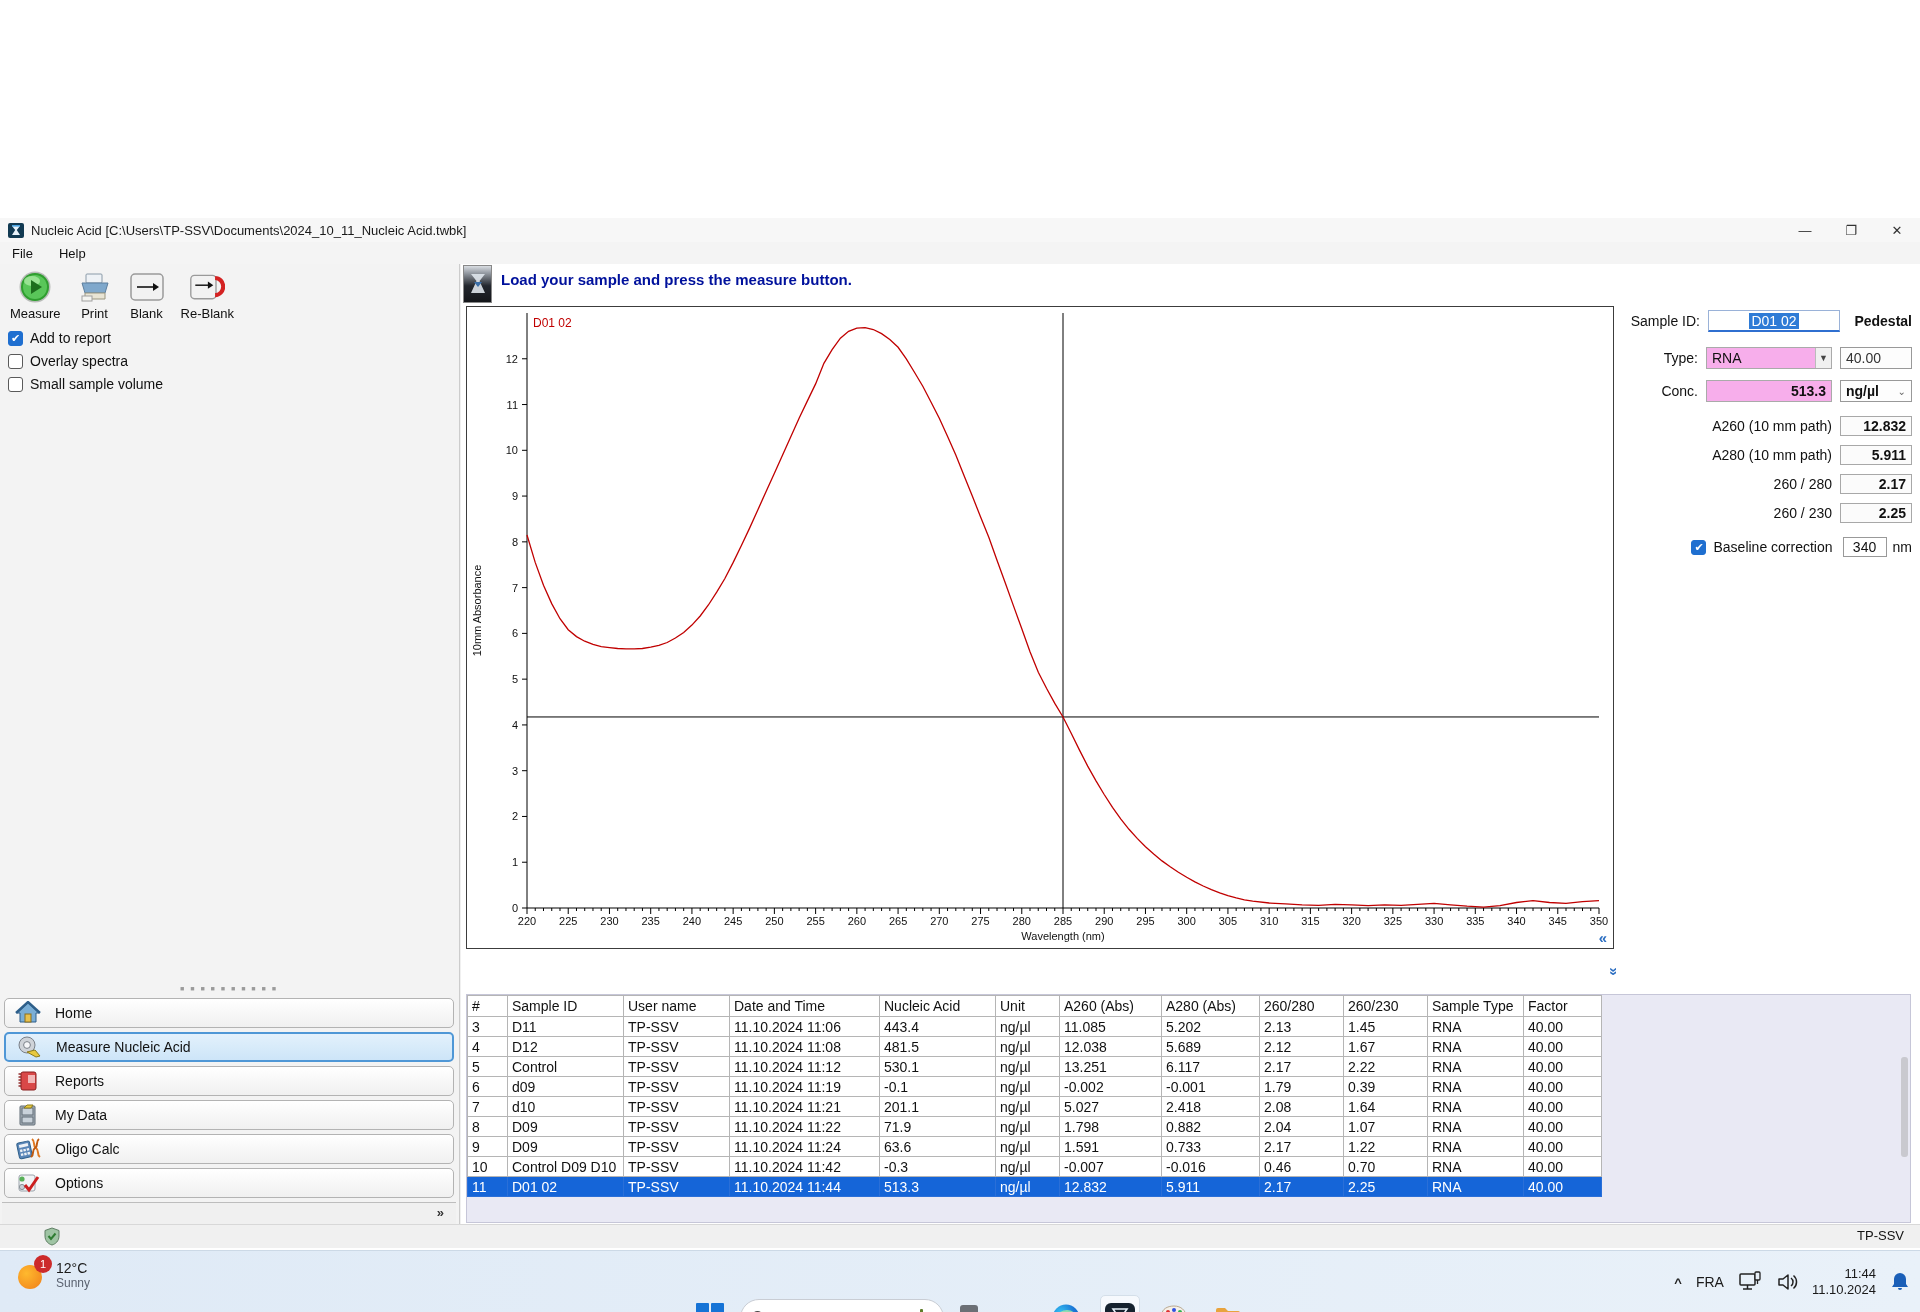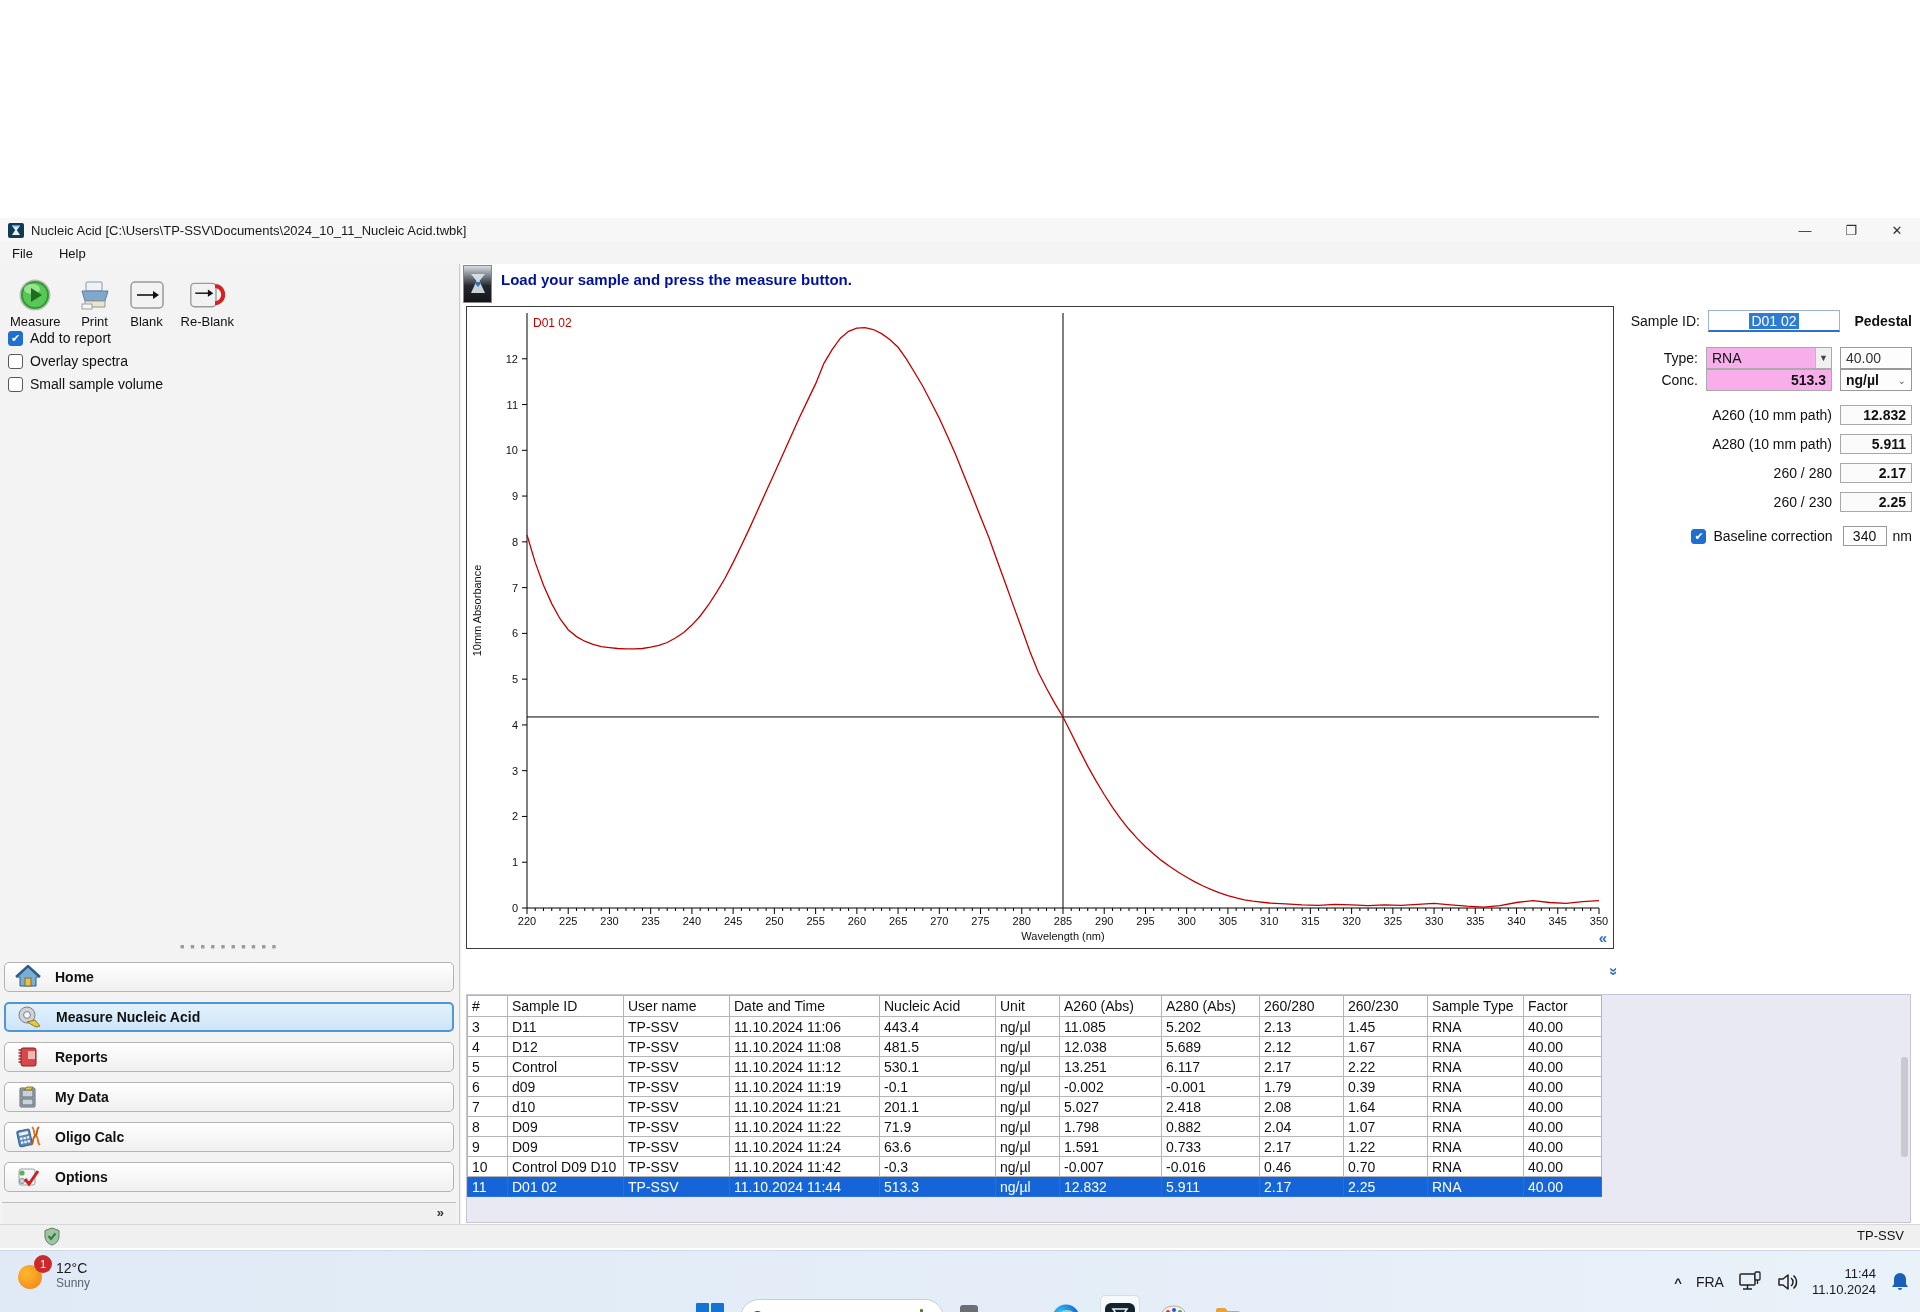--- a/index.html
+++ b/index.html
@@ -15,32 +15,32 @@
   .title-text { font-size:13px; color:#1a1a1a; margin-left:7px; white-space:nowrap; }
   .win-controls { margin-left:auto; display:flex; height:100%; }
   .win-btn { width:46px; height:100%; display:flex; align-items:center; justify-content:center; color:#333; font-size:13px; }
 
   .menubar { position:absolute; top:24px; left:0; right:0; height:22px; background:#f4f4f4; display:flex; align-items:center; gap:26px; padding-left:12px; font-size:13px; color:#111; }
 
   .content { position:absolute; top:46px; left:0; right:0; bottom:24px; }
 
   
   .left-panel { position:absolute; left:0; top:0; bottom:0; width:460px; background:#f3f3f3; border-right:1px solid #cccccc; }
-  .toolbar { position:absolute; top:12px; left:6px; display:flex; gap:8px; }
+  .toolbar { position:absolute; top:4px; left:6px; display:flex; gap:8px; }
   .tool { display:flex; flex-direction:column; align-items:center; gap:2px; padding:2px 4px; font-size:13px; color:#111; }
   .tool-ico { width:36px; height:34px; display:flex; align-items:center; justify-content:center; }
 
   .checks { position:absolute; top:66px; left:8px; display:flex; flex-direction:column; gap:7px; font-size:14px; color:#111; }
   .chk-row { display:flex; align-items:center; gap:7px; }
   .chk-box { width:15px; height:15px; border:1px solid #5a5a5a; border-radius:3px; background:#fff; display:flex; align-items:center; justify-content:center; }
   .chk-box.checked { background:#1f6fd0; border-color:#1f6fd0; color:#fff; font-size:11px; line-height:11px; }
 
   .nav { position:absolute; left:2px; right:3px; bottom:0; }
   .grip { height:9px; text-align:center; color:#9a9a9a; font-size:7px; letter-spacing:2px; line-height:7px; overflow:hidden; }
-  .nav-item { height:30px; margin:10px 2px; background:linear-gradient(#ffffff,#f0f0f0); border:1px solid #b3b3b3; border-radius:5px; display:flex; align-items:center; gap:14px; padding-left:10px; font-weight:bold; font-size:14px; color:#111; }
+  .nav-item { height:30px; margin:4px 2px; background:linear-gradient(#ffffff,#f0f0f0); border:1px solid #b3b3b3; border-radius:5px; display:flex; align-items:center; gap:14px; padding-left:10px; font-weight:normal; font-size:14px; color:#111; }
   .nav-item.selected { background:linear-gradient(#e3f1fc,#cde5f8); border:2px solid #4f97d6; }
   .nav-ico { width:26px; height:24px; display:flex; align-items:center; justify-content:center; }
   .nav-footer { height:22px; margin-top:2px; border-top:1px solid #bdbdbd; background:#f0f0f0; text-align:right; padding-right:12px; color:#333; font-size:13px; font-weight:bold; line-height:20px; }
 
   
   .right-panel { position:absolute; left:461px; top:0; right:0; bottom:0; background:#ffffff; }
   .message-bar { position:absolute; top:0; left:0; right:0; height:41px; background:#fff; }
   .msg-ico { position:absolute; left:2px; top:1px; width:29px; height:38px; border:1px solid #888; background:linear-gradient(#d9dde2 0%,#9aa0a8 18%,#23272e 55%,#14161a 100%); display:flex; align-items:center; justify-content:center; }
   .msg-text { position:absolute; left:40px; top:7px; font-size:15px; font-weight:bold; color:#00119c; }
 
@@ -519,21 +519,21 @@
             <span class="sp-label">Type:</span>
             <div class="pink-select">
               <span class="sel-txt">RNA</span>
               <span class="sel-arrow">▼</span>
             </div>
             <div class="small-field">
               <span>40.00</span>
             </div>
           </div>
 
-          <div class="sp-row" style="">
+          <div class="sp-row" style="margin-top:11px;">
             <span class="sp-label">Conc.</span>
             <div class="pink-value">
               <span>513.3</span>
             </div>
             <div class="unit-box">
               <span>ng/µl</span>
               <span class="uchev">⌄</span>
             </div>
           </div>
 

